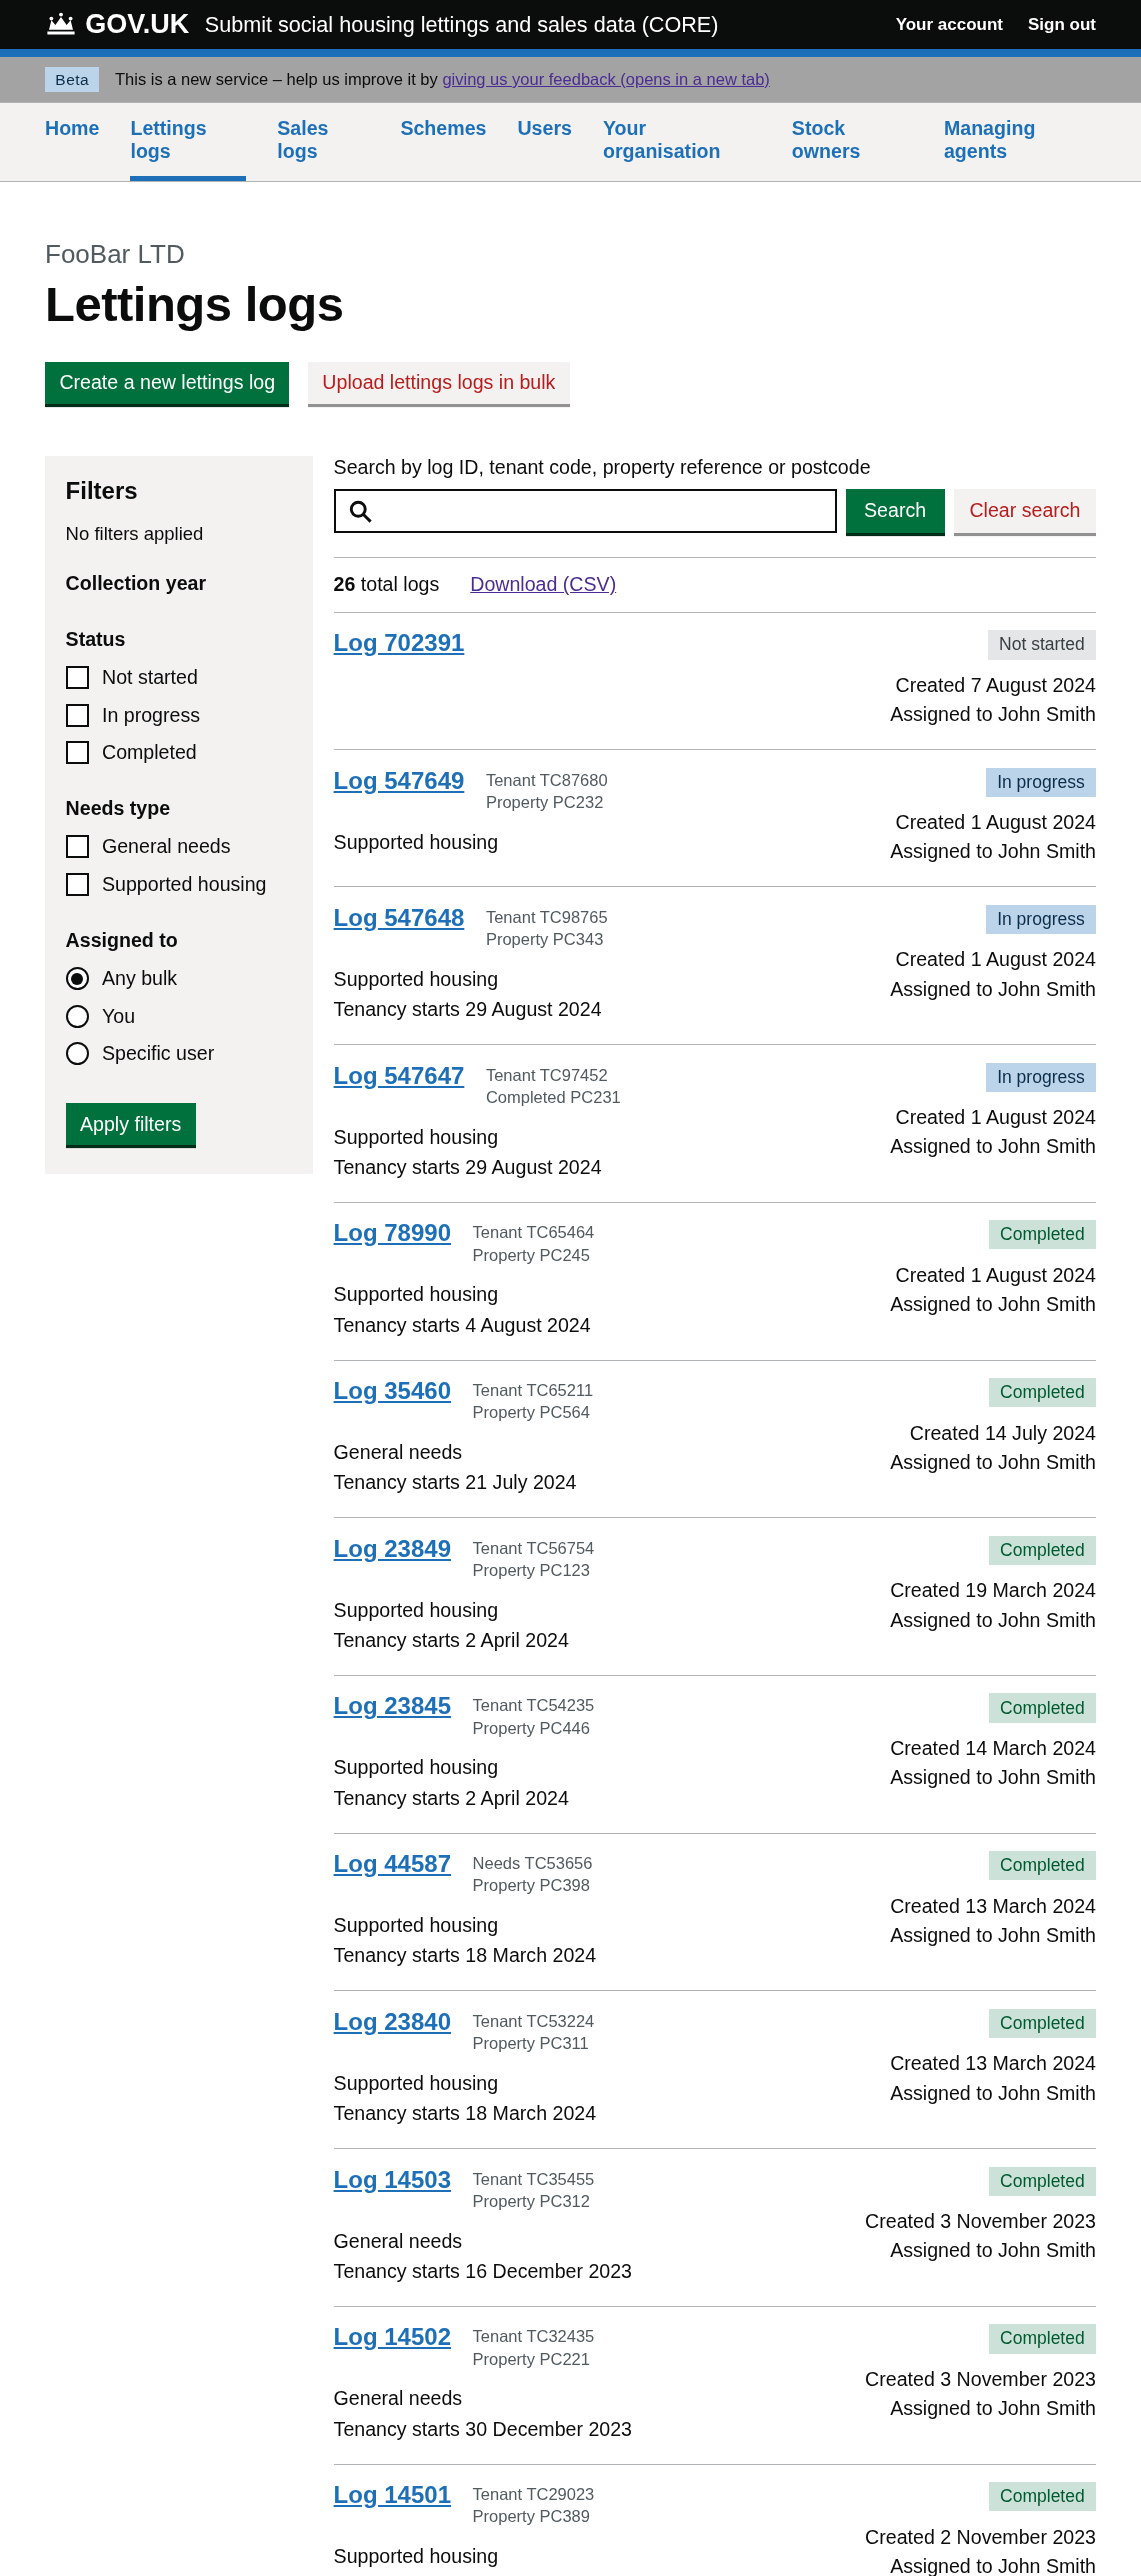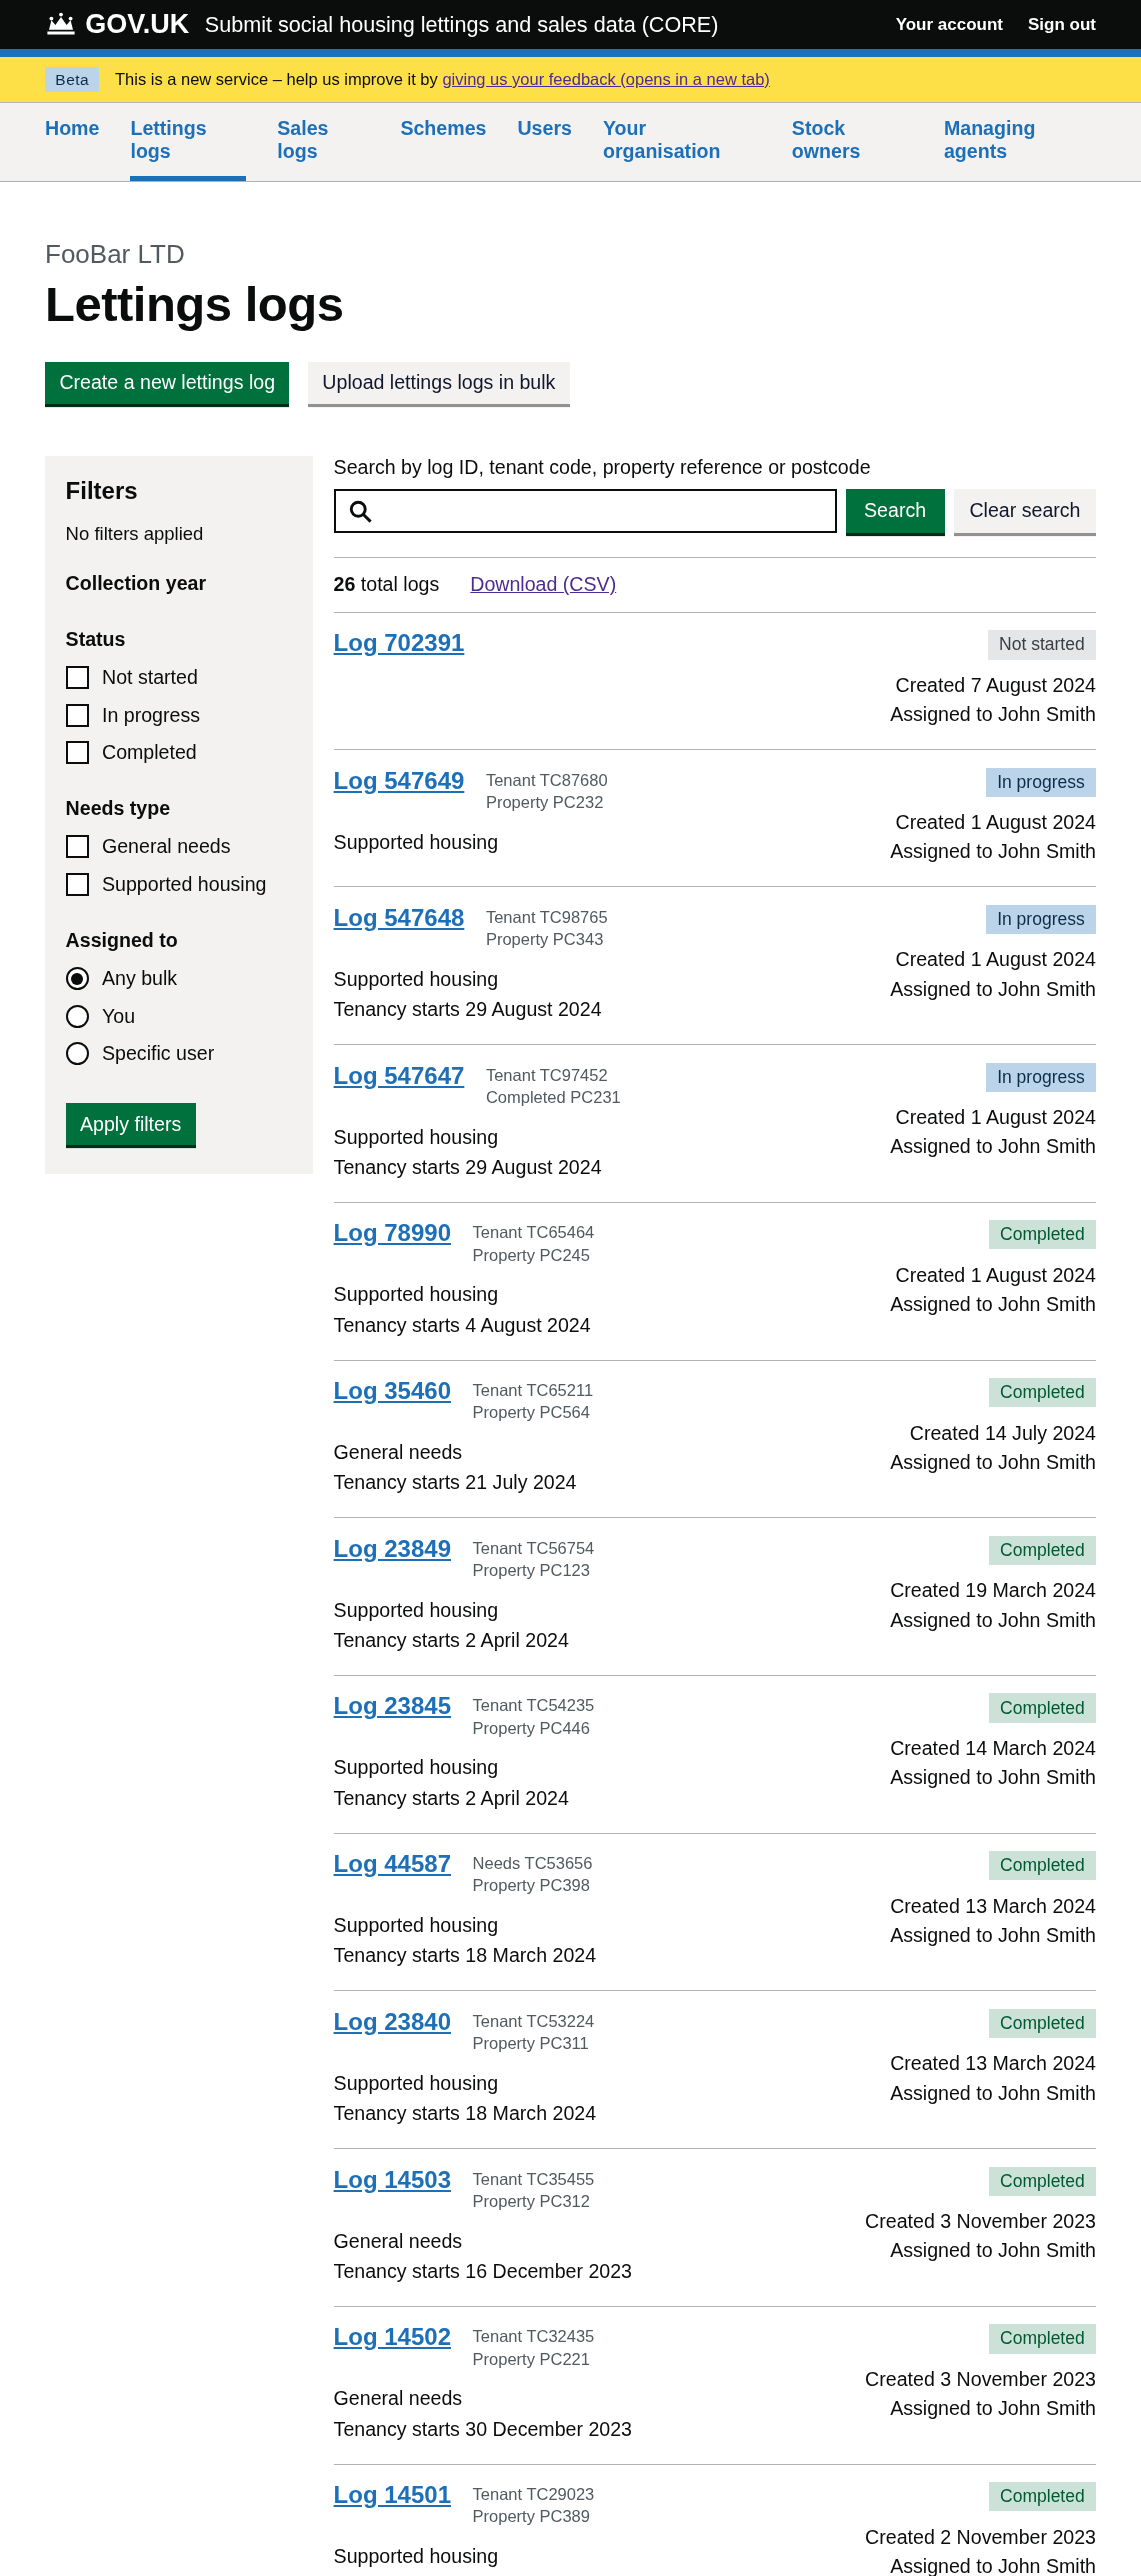--- a/index.html
+++ b/index.html
@@ -17,39 +17,39 @@
   .site-header { background:#0b0c0c; }
   .site-header .container { display:flex; align-items:center; height:49px; }
   .logo { display:flex; align-items:center; gap:8.2px; color:#fff; text-decoration:none; font-weight:bold; font-size:27px; }
   .logo svg { display:block; }
   .service-name { color:#fff; text-decoration:none; font-size:21.6px; margin-left:15.5px; }
   .header-links { margin-left:auto; display:flex; gap:25px; }
   .header-link { color:#fff; text-decoration:none; font-size:17px; font-weight:bold; }
   .blue-bar { height:8.2px; background:#1d70b8; }
 
   
-  .phase { border-bottom:1px solid #b1b4b6; background:#fde047; }
+  .phase { border-bottom:1px solid #b1b4b6; background:#a3a3a3; }
   .phase .container { display:flex; align-items:center; padding:10.3px 0; }
   .beta-tag { background:#bbd4ea; color:#0c2d4a; font-size:15.5px; padding:3.1px 10.3px; margin-right:15.5px; letter-spacing:0.5px; }
   .phase-text { font-size:16.5px; }
   .phase-link { color:#4c2c92; }
 
   
   .nav-bar { background:#f3f2f1; border-bottom:1px solid #b1b4b6; }
   .nav-bar .container { display:flex; gap:31px; }
   .nav-item { display:inline-block; color:#1d70b8; font-weight:bold; font-size:19.6px; text-decoration:none; padding:14.4px 0 12.4px; border-bottom:5.2px solid transparent; }
   .nav-item.active { border-bottom-color:#1d70b8; }
 
   
   .caption { margin-top:57px; font-size:26px; color:#505a5f; }
   .page-title { font-size:49px; font-weight:bold; margin:6.2px 0 0; letter-spacing:-0.5px; }
   .actions { display:flex; gap:18.5px; margin-top:30px; }
   .btn { font-family:inherit; font-size:19.6px; padding:9.3px 14.4px; border:none; cursor:pointer; text-align:center; }
   .btn-green { background:#00703c; color:#fff; box-shadow:0 3.1px 0 #002d18; }
-  .btn-secondary { background:#f3f2f1; color:#0f172a; box-shadow:0 3.1px 0 #929191; }
+  .btn-secondary { background:#f3f2f1; color:#b91c1c; box-shadow:0 3.1px 0 #929191; }
 
   
   .layout { display:flex; gap:20.6px; align-items:flex-start; margin-top:52px; }
   .filters { width:268px; flex-shrink:0; background:#f3f2f1; padding:21.6px 20.6px 29px; }
   .filters-heading { font-size:24px; font-weight:bold; margin:0 0 17.5px; }
   .no-filters { font-size:18.5px; margin-bottom:27px; }
   .filter-group { margin-bottom:33px; }
   .filter-group-label { font-size:19.6px; font-weight:bold; margin:0 0 15.5px; }
   .option { display:flex; align-items:center; gap:13.4px; margin-bottom:14.4px; cursor:pointer; }
   .option-label { font-size:19.6px; }

